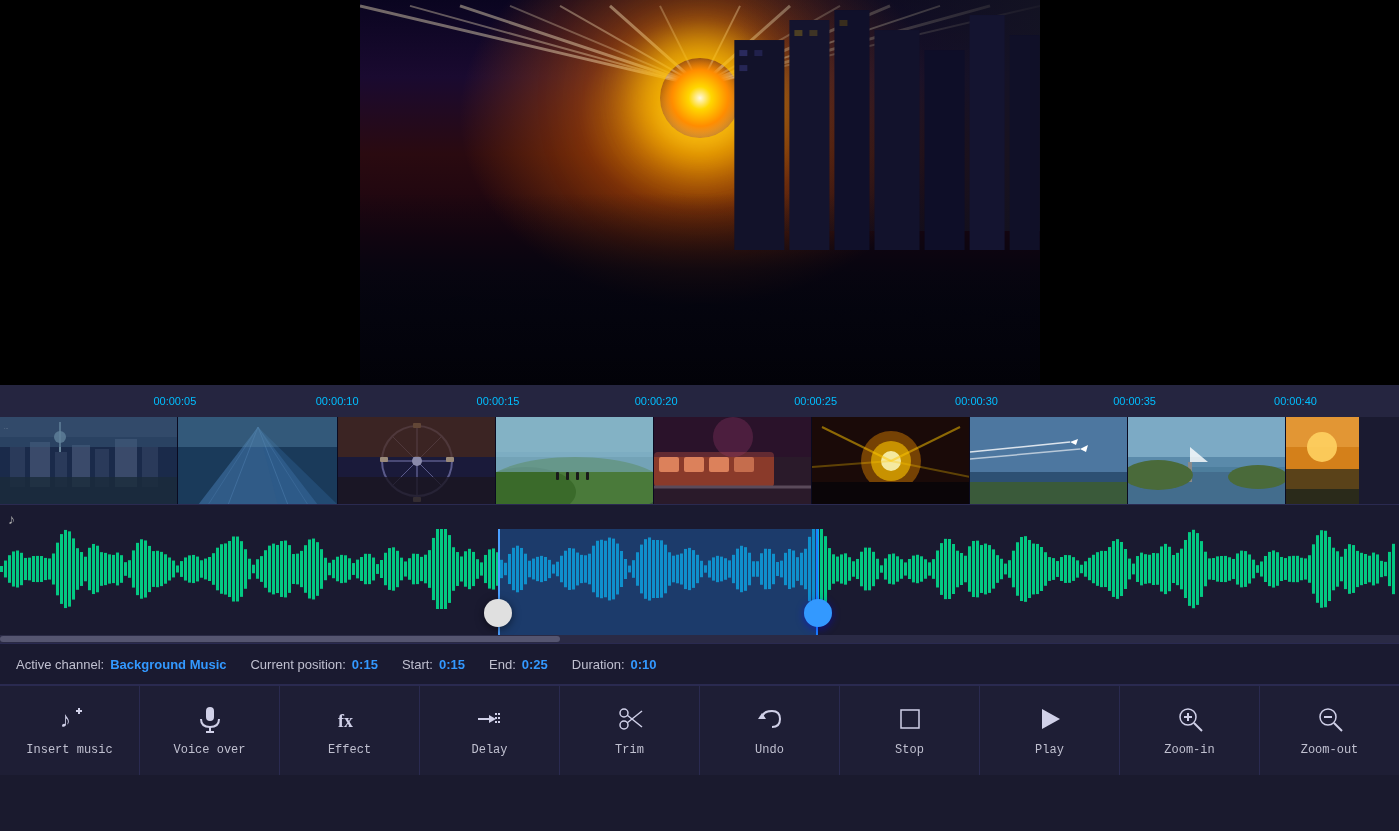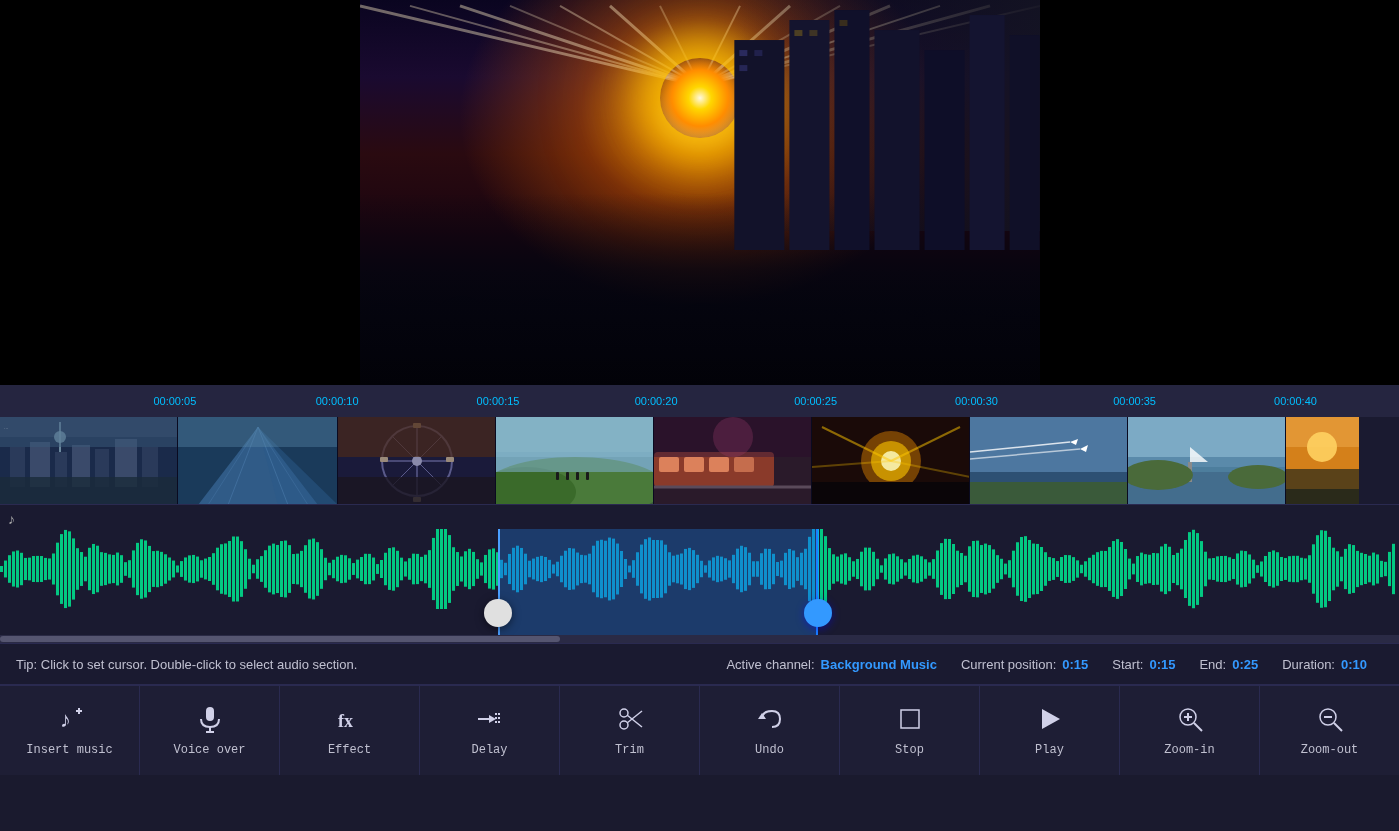--- a/index.html
+++ b/index.html
@@ -906,21 +906,20 @@
       <div class="playhead-right playhead-handle" style="position:absolute;bottom:8px;left:818px;width:28px;height:28px;border-radius:50%;background:#3399ff;box-shadow:0 2px 8px rgba(0,0,255,0.4);transform:translateX(-50%);cursor:pointer;z-index:10;"></div>
     </div>
   </div>
 
   <div id="timeline-scrollbar">
     <div class="scrollbar-thumb"></div>
   </div>
 </div>
 
 <div id="status-bar">
-  <span class="status-tip">Tip: Click to set cursor. Double-click to select audio section.</span>
   <span class="status-channel-label">Active channel:</span>
   <span class="status-channel-value">Background Music</span>
   <div class="status-field">
     <span class="status-field-label">Current position:</span>
     <span class="status-field-value">0:15</span>
   </div>
   <div class="status-field">
     <span class="status-field-label">Start:</span>
     <span class="status-field-value">0:15</span>
   </div>

